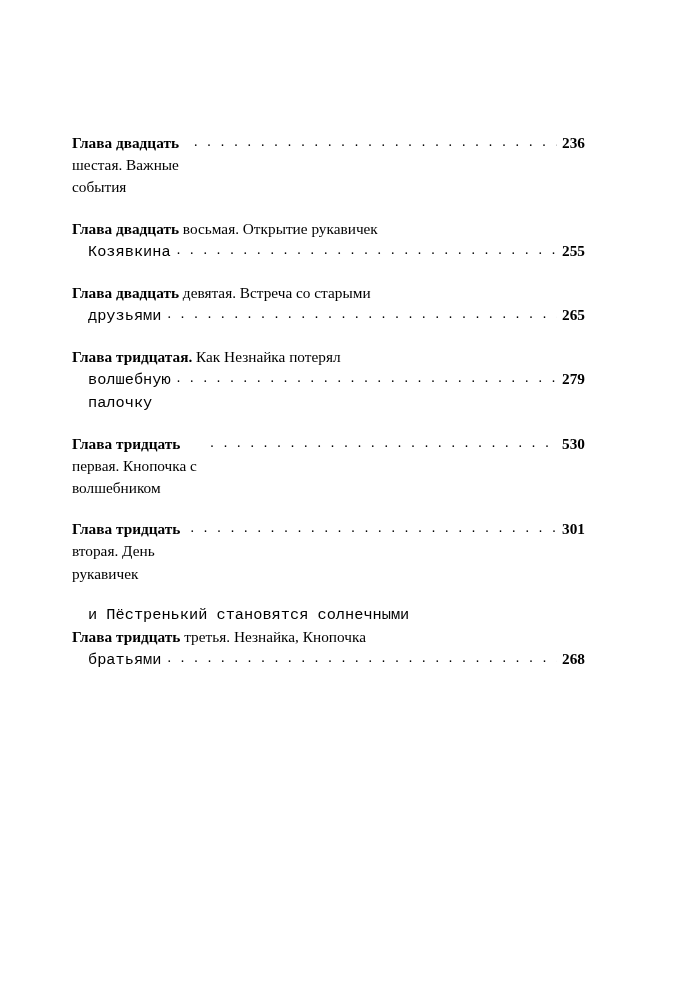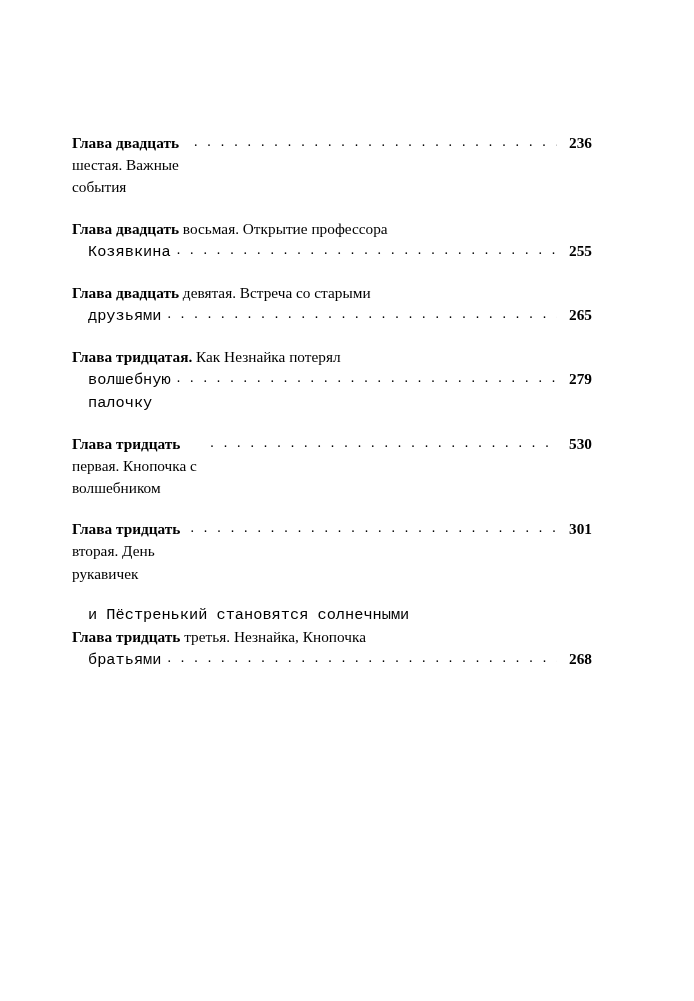--- a/index.html
+++ b/index.html
@@ -61,39 +61,38 @@
     letter-spacing: 3.2px;
     font-size: 14px;
   }
   .leader::before {
     content: ". . . . . . . . . . . . . . . . . . . . . . . . . . . . . . . . . . . . . . . . . . . . . . . . . . . . . . . . . . . . . . . . .";
   }
   .page-num {
     flex: 0 0 auto;
     font-weight: bold;
     font-size: 15.3px;
-    text-align: right;
     min-width: 30px;
   }
 </style>
 </head>
 <body>
 
 <div class="page">
   <div class="toc" id="toc-root">
       <div class="toc-entry">
         <div class="entry-line">
           <span class="entry-text"><span class="chapter-label">Глава двадцать </span><span>шестая. Важные события</span></span>
           <span class="leader"></span>
           <span class="page-num">236</span>
         </div>
       </div>
       <div class="toc-entry">
         <div class="entry-line no-num">
-          <span class="entry-text"><span class="chapter-label">Глава двадцать </span><span>восьмая. Открытие профессора</span></span>
+          <span class="entry-text"><span class="chapter-label">Глава двадцать </span><span>восьмая. Открытие рукавичек</span></span>
         </div>
         <div class="entry-line indent">
           <span class="entry-text"><span>Козявкина</span></span>
           <span class="leader"></span>
           <span class="page-num">255</span>
         </div>
       </div>
       <div class="toc-entry">
         <div class="entry-line no-num">
           <span class="entry-text"><span class="chapter-label">Глава двадцать </span><span>девятая. Встреча со старыми</span></span>

